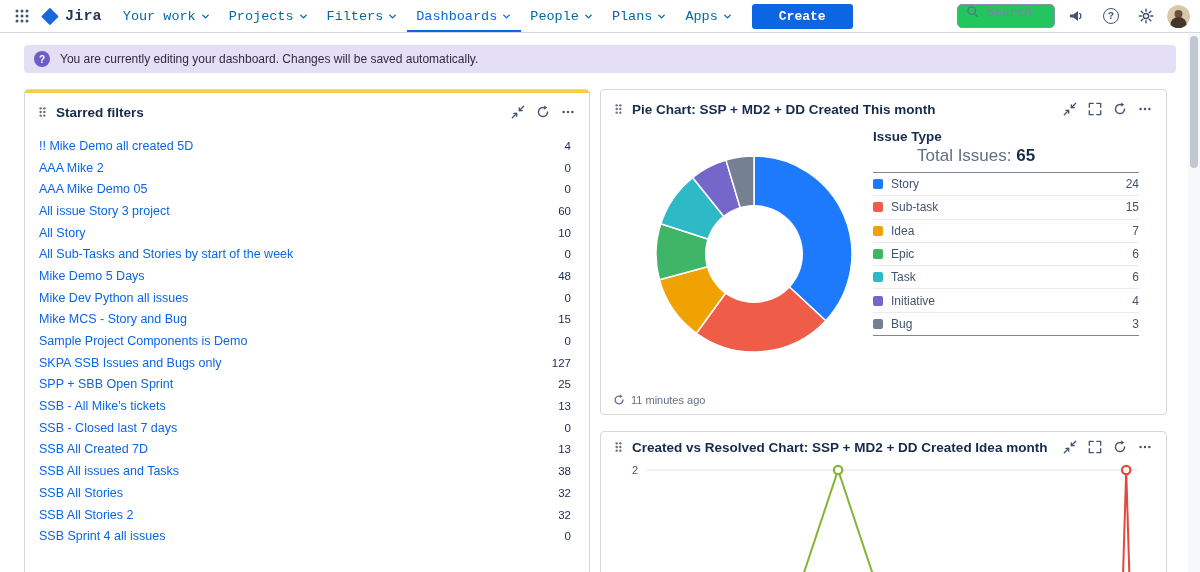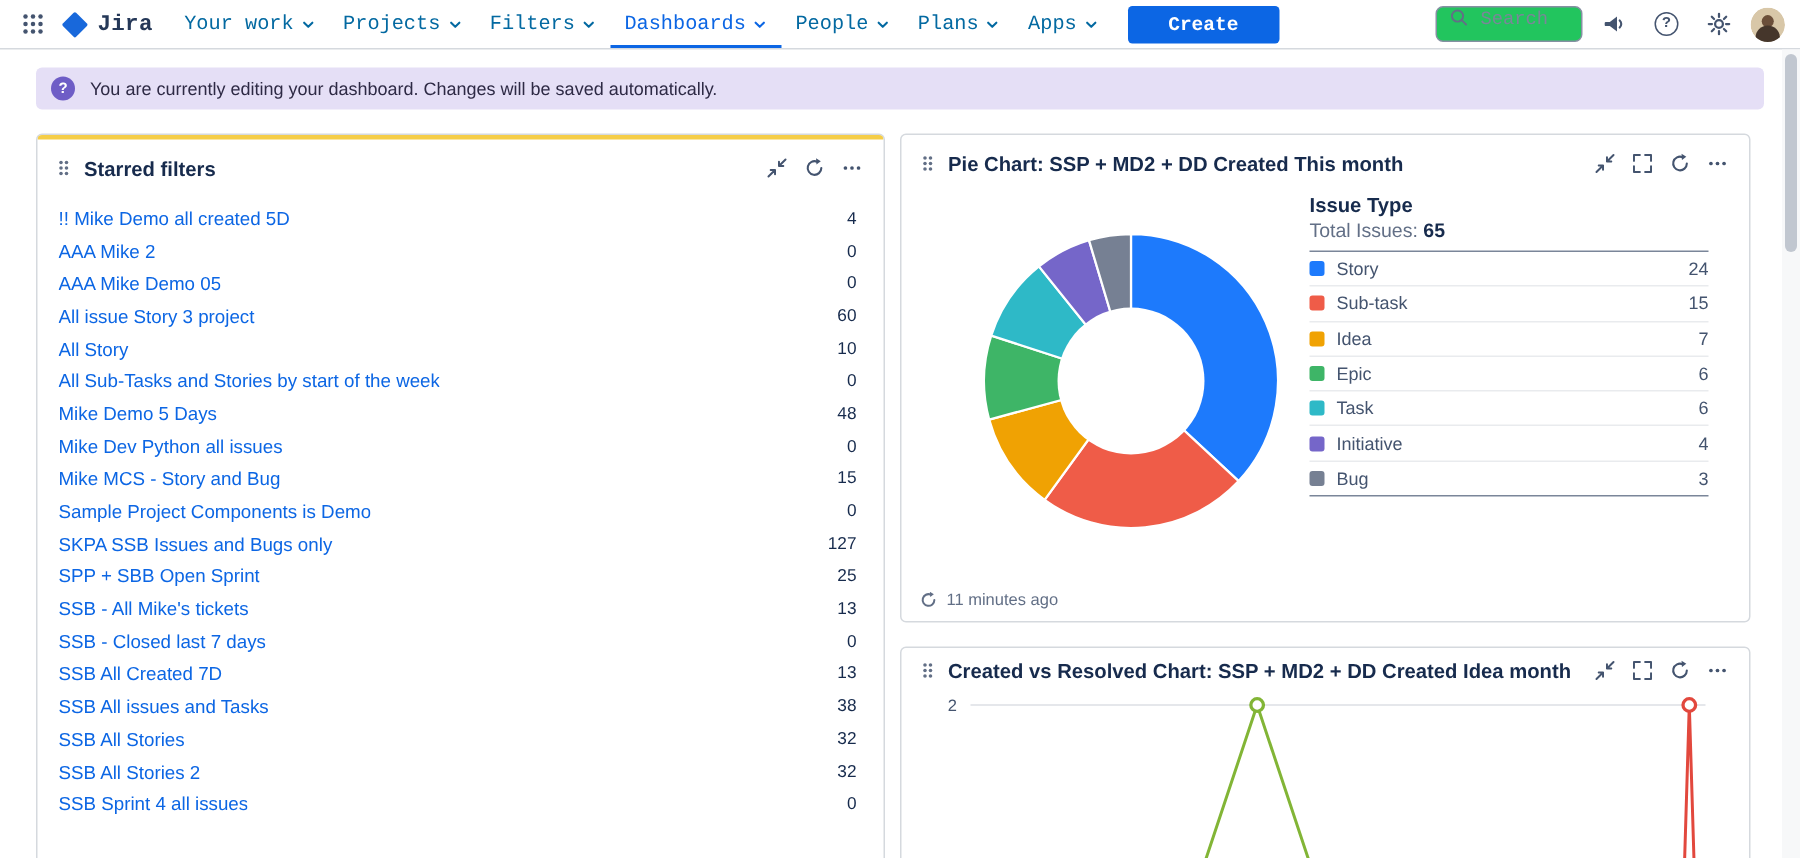--- a/index.html
+++ b/index.html
@@ -66,21 +66,21 @@
   .filter-list { padding:4px 18px 8px 14px; }
   .filter-row { display:flex; align-items:center; justify-content:space-between; height:21.7px; }
   .filter-link { color:#0C66E4; font-size:12.5px; text-decoration:none; white-space:nowrap; overflow:hidden; text-overflow:ellipsis; }
   .filter-count { color:#172B4D; font-size:11.5px; margin-left:12px; flex:none; }
   
   .right-col { display:flex; flex-direction:column; gap:16px; width:567px; }
   .card-pie { height:326px; }
   .pie-svg { position:absolute; left:53px; top:64px; }
   .legend { position:absolute; left:272px; top:39px; width:266px; }
   .legend-title { font-size:13.5px; font-weight:700; color:#172B4D; margin-bottom:2px; }
-  .legend-total { font-size:13px; color:#626F86; margin-bottom:6px; }
+  .legend-total { font-size:17px; color:#626F86; margin-bottom:6px;margin-left:44px; }
   .legend-total b { color:#172B4D; }
   .legend-rows { border-top:1px solid #7A8699; }
   .legend-row { display:flex; align-items:center; gap:8px; height:23.3px; font-size:12px; color:#44546F; border-bottom:1px solid #E9EBEE; }
   .legend-row:last-child { border-bottom:1px solid #7A8699; }
   .chip { width:10px; height:10px; border-radius:2px; flex:none; }
   .legend-value { margin-left:auto; }
   .card-foot { position:absolute; left:12px; bottom:8px; display:flex; align-items:center; gap:6px; color:#626F86; font-size:11px; }
   .card-foot .ficon { display:flex; line-height:0; color:#626F86; }
   
   .card-cvr { height:320px; }

